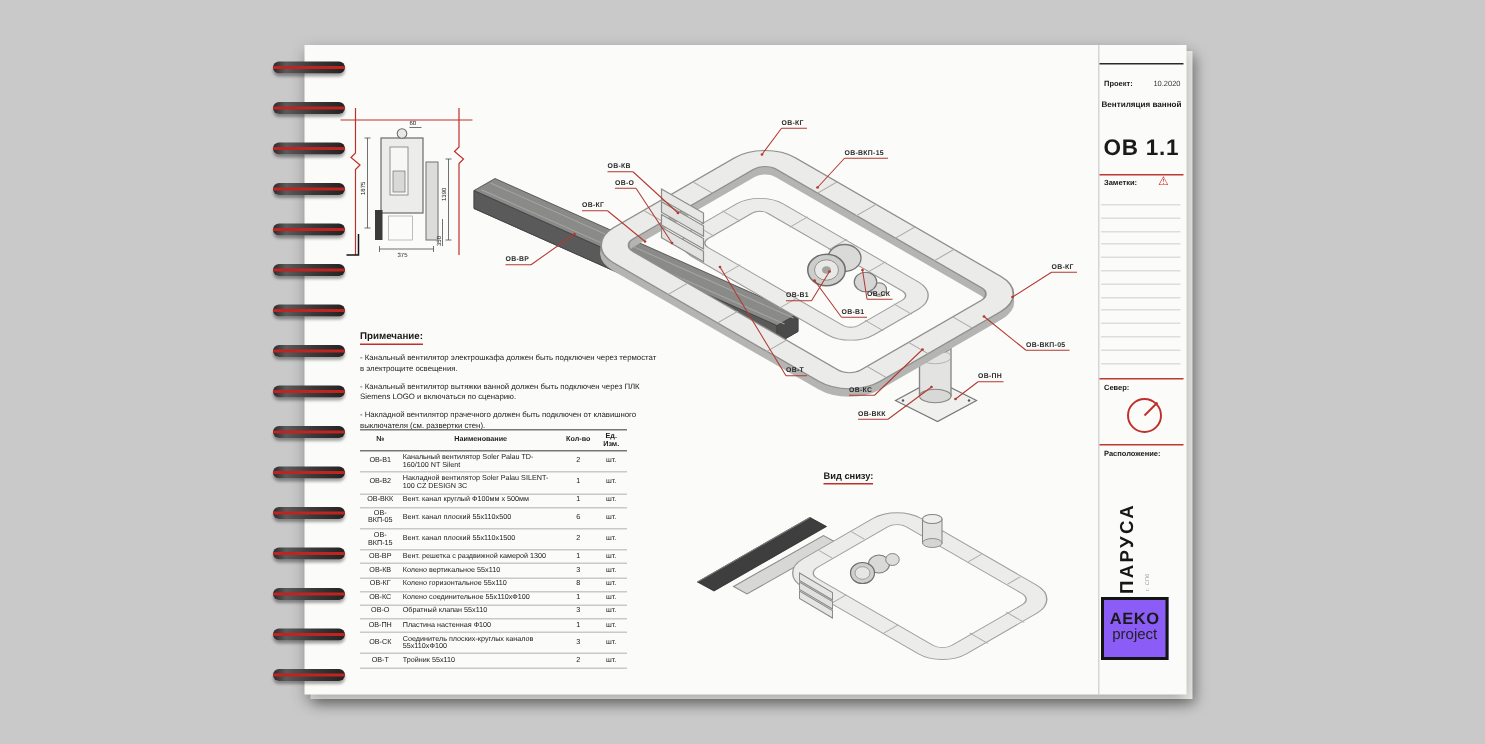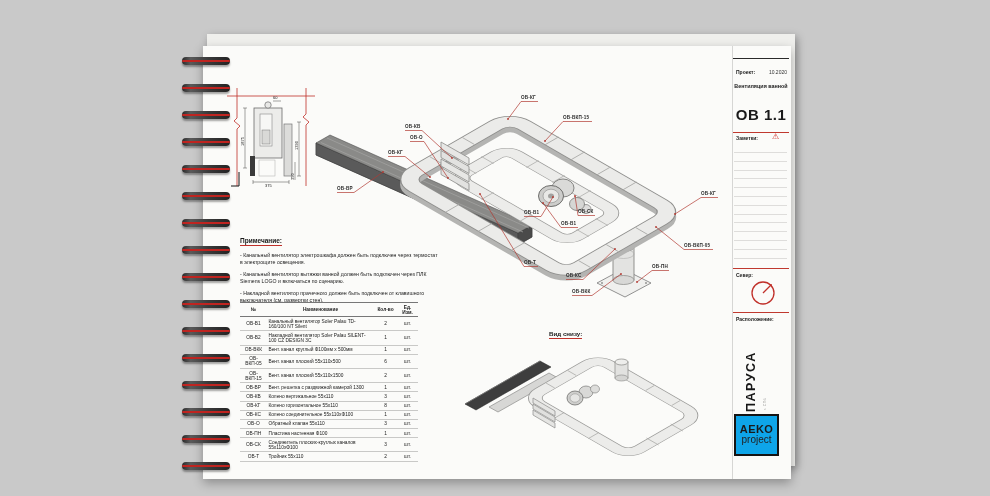--- a/index.html
+++ b/index.html
@@ -2,21 +2,21 @@
 <html><head>
 <meta charset="utf-8">
 <style>
   * { margin:0; padding:0; box-sizing:border-box; }
   html,body { width:990px; height:496px; overflow:hidden; background:#c9c9c9;
     font-family:"Liberation Sans", sans-serif; color:#1a1a1a; }
   #stage { position:relative; width:990px; height:496px; }
   #sheet-under { position:absolute; left:207px; top:34px; width:588px; height:432px;
     background:#efefec; box-shadow:2px 3px 8px rgba(0,0,0,.35); }
   #page { position:absolute; left:203px; top:30px; width:588px; height:433px;
-    background:#fbfbf9; box-shadow:0 4px 10px rgba(0,0,0,.30);margin-top:16px; }
+    background:#fbfbf9; box-shadow:0 4px 10px rgba(0,0,0,.30); }
   
   #spiral { position:absolute; left:-21px; top:11px; width:50px; }
   .coil { position:relative; width:48px; height:8px; margin-bottom:19px; border-radius:4px;
     background:linear-gradient(90deg,#2a2a2a,#5a5a5a 18%,#3a3a3a 55%,#232323);
     box-shadow:0 2px 2px rgba(0,0,0,.35); }
   .coil::after { content:""; position:absolute; left:0; right:0; top:2.6px; height:2.2px;
     background:#bf2420; border-radius:2px; }
   
   svg.layer { position:absolute; left:0; top:0; width:588px; height:433px; pointer-events:none; }
   #leaders path { stroke:#b23a32; stroke-width:.7; fill:none; }
@@ -58,21 +58,21 @@
   #note-lines { position:absolute; left:531px; top:106px; width:53px; }
   .rule { height:0; border-top:1px solid #dedddb; margin-bottom:7.8px; }
   #tb-north-label { position:absolute; left:533px; top:226px; font-size:5px; font-weight:bold; }
   #compass { position:absolute; left:543px; top:232px; }
   #tb-location-label { position:absolute; left:533px; top:270px; font-size:5px; font-weight:bold; }
   .vtext { writing-mode:vertical-rl; transform:rotate(180deg); position:absolute; }
   #tb-location-name { left:541px; top:278px; height:88px; font-size:12.5px; font-weight:bold;
     letter-spacing:1.5px; color:#161616; }
   #tb-location-addr { left:560px; top:282px; height:82px; font-size:3.6px; color:#9a9a98; letter-spacing:.3px; }
   #logo-box { position:absolute; left:531px; top:368px; width:45px; height:42px;
-    border:2px solid #141414; text-align:center; padding-top:8px; background:#0ea5e9; }
+    border:2px solid #141414; text-align:center; padding-top:8px; background:#8b5cf6; }
   #logo-line1 { font-size:11px; font-weight:bold; letter-spacing:.4px; line-height:11px; }
   #logo-line2 { font-size:10px; line-height:9px; color:#222; }
 </style>
 </head>
 <body>
 
 <div id="stage">
   <div id="sheet-under"></div>
 
   <div id="page">

